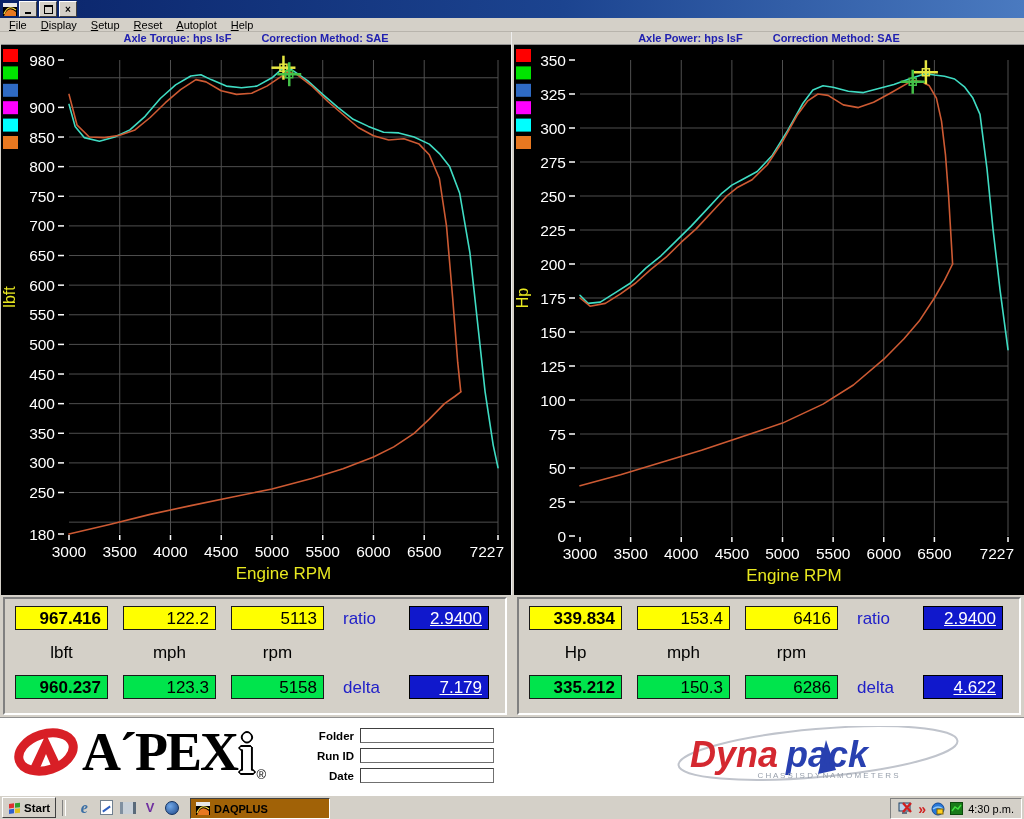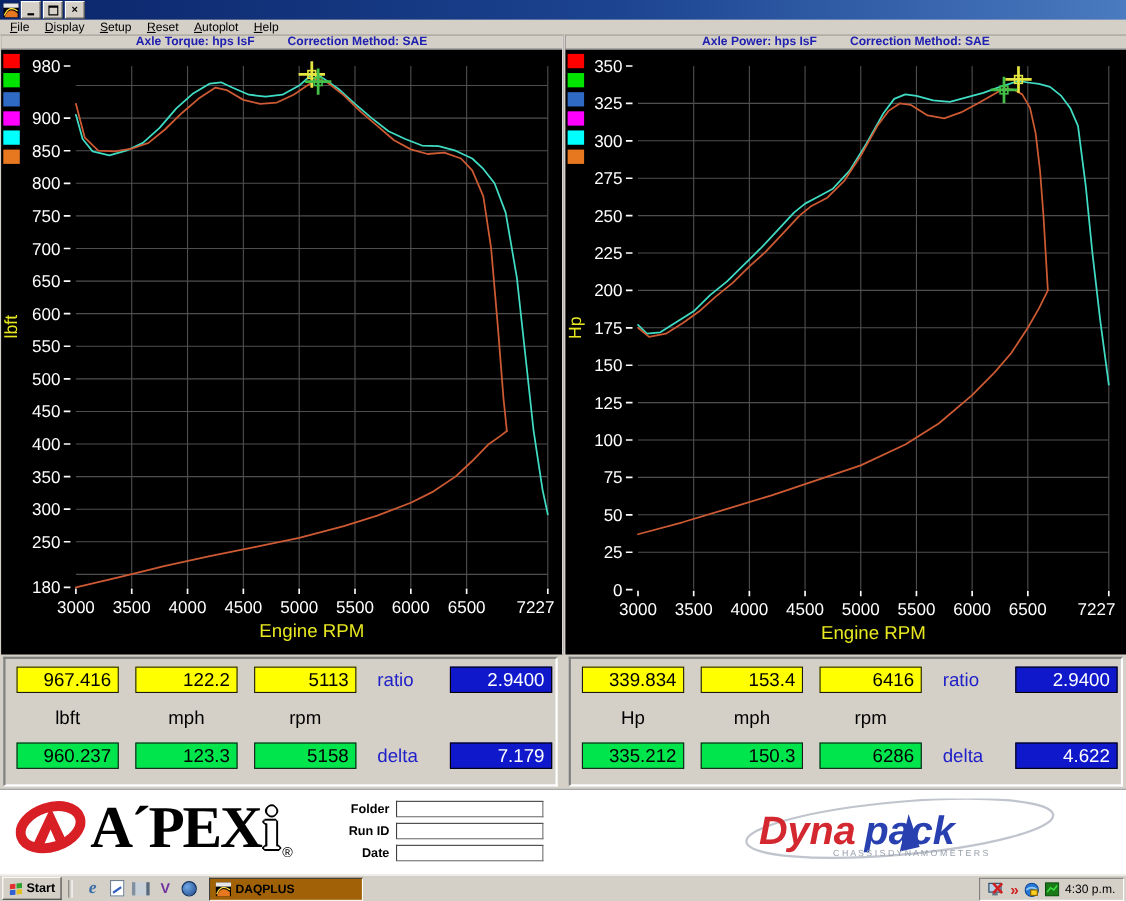--- a/index.html
+++ b/index.html
@@ -20,21 +20,21 @@
   .chart-header{height:12px;background:#d4d0c8;display:flex;justify-content:center;align-items:center;gap:30px;font-size:11px;font-weight:bold;color:#2020b0;border-bottom:1px solid #909090;text-align:right;}
   svg.chart{display:block;width:510px;height:550px;}
   svg text{font-family:"Liberation Sans",sans-serif;}
   
   .readouts-row{display:flex;gap:10px;padding:2px 3px;height:118px;background:#d4d0c8;}
   .readout-panel{flex:1;position:relative;background:#d4d0c8;border:2px solid;border-color:#808080 #fff #fff #808080;}
   .val{position:absolute;height:24px;line-height:24px;text-align:right;padding-right:6px;font-size:17px;border:1px solid #1a1a1a;box-sizing:border-box;color:#000;background:#fff;}
   .v-yellow{background:#ffff00;}
   .v-green{background:#00e44c;}
   .v-blue{background:#1018cc;color:#fff;border-color:#000;}
-  .f1{left:10px;width:93px;} .f2{left:118px;width:93px;} .f3{left:226px;width:93px;} .fb{left:404px;width:93px;}
+  .f1{left:10px;width:93px;font-weight:bold;} .f2{left:118px;width:93px;} .f3{left:226px;width:93px;} .fb{left:404px;width:80px;text-decoration:underline;}
   .r1{top:7px;} .r2{top:76px;}
   .unit{position:absolute;top:44px;width:93px;text-align:center;font-size:17px;color:#000;}
   .u1{left:10px;} .u2{left:118px;} .u3{left:226px;}
   .rlabel{position:absolute;left:338px;width:58px;font-size:17px;color:#2020c8;}
   .lab-r1{top:10px;} .lab-r2{top:79px;}
   
   .footer{height:77px;background:#fff;border-top:1px solid #909090;position:relative;}
   .apex-logo{position:absolute;left:14px;top:4px;display:flex;align-items:flex-start;height:68px;}
   .apex-text{font-family:"Liberation Serif",serif;font-weight:bold;font-size:54px;color:#000;letter-spacing:-2px;line-height:60px;margin-left:4px;}
   .apex-i{font-family:"Liberation Serif",serif;font-weight:bold;font-size:56px;color:#fff;text-shadow:-2px 0 #000,2px 0 #000,0 -2px #000,0 2px #000,-1px -1px #000,1px 1px #000,-1px 1px #000,1px -1px #000;margin-left:2px;}

